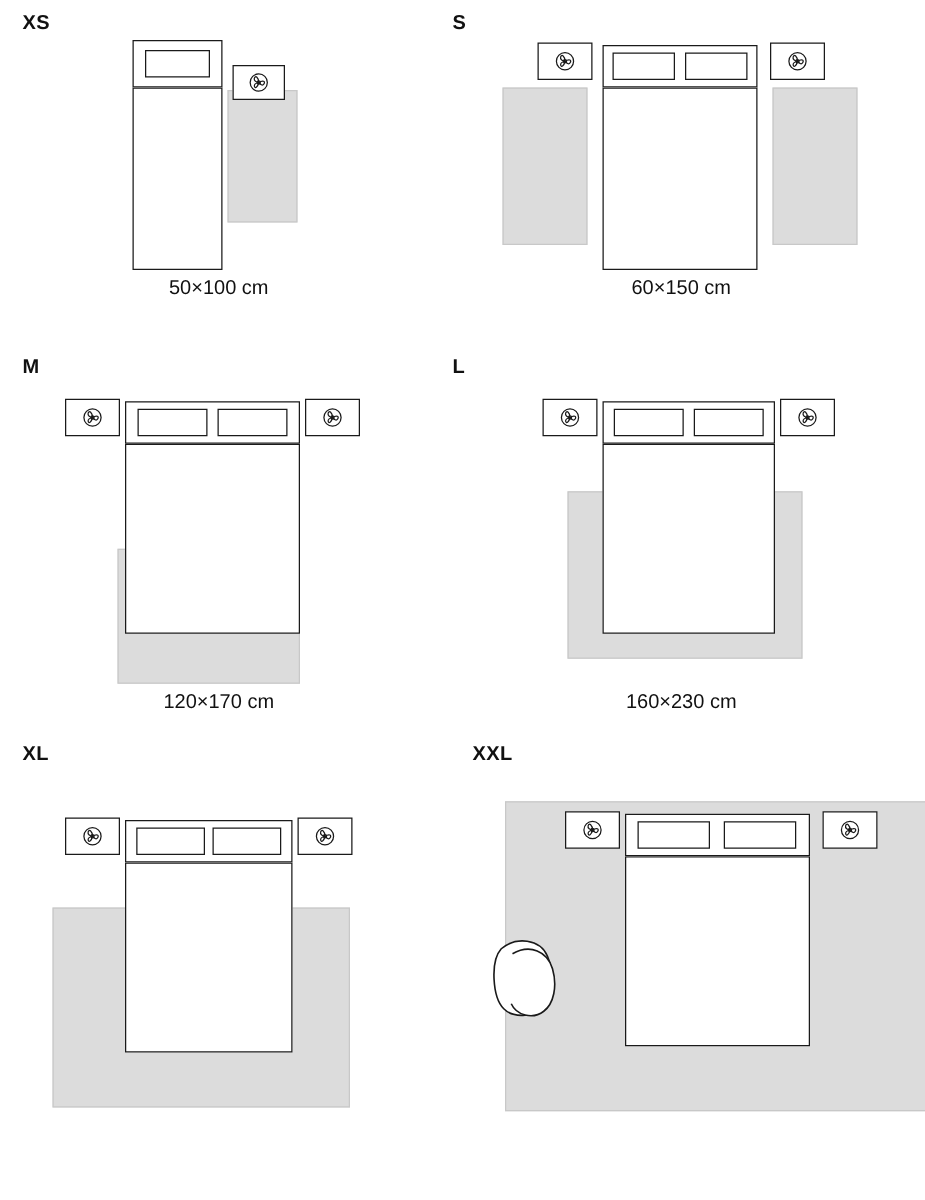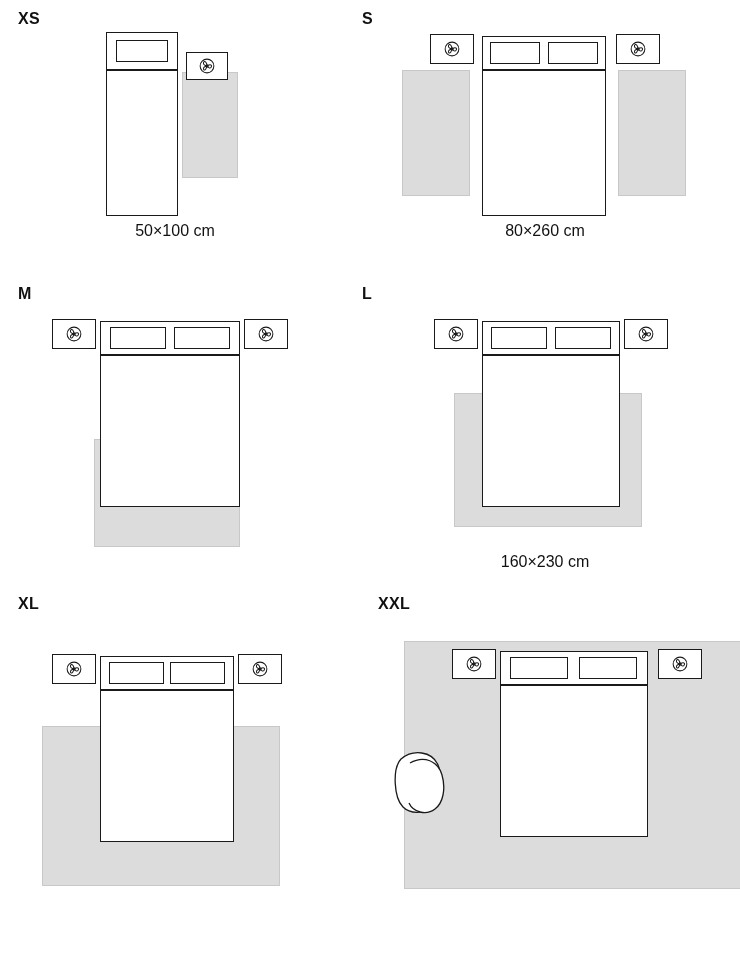--- a/index.html
+++ b/index.html
@@ -141,21 +141,21 @@
             <circle cx="12" cy="12" r="7.5" fill="none" stroke="#1a1a1a" stroke-width="1.1"></circle>
             <path d="M12 12 C12 7.5 9 5.5 8.2 8.2 C7.5 10.6 10 11.6 12 12 Z" fill="none" stroke="#1a1a1a" stroke-width="1.1"></path>
             <path d="M12 12 C15.8 9.6 18 11 16.5 13.3 C15.2 15.3 13.3 13.6 12 12 Z" fill="none" stroke="#1a1a1a" stroke-width="1.1"></path>
             <path d="M12 12 C11 16.4 8.6 17.6 8.2 15.2 C7.9 13.2 10.2 12.4 12 12 Z" fill="none" stroke="#1a1a1a" stroke-width="1.1"></path>
             <circle cx="12" cy="12" r="1.4" fill="none" stroke="#1a1a1a" stroke-width="1"></circle>
           </svg>
         </span>
       </div>
     </div>
 
-    <div class="dim-label" style="top:222px;">80×260 cm</div>
+    <div class="dim-label" style="top:222px;">60×150 cm</div>
   </div>
 
   <div class="cell" style="left:0px; top:275px; width:350px; height:315px;">
     <div class="size-label" style="left:18px; top:10px;">M</div>
 
     <div class="stage" style="left:0px; top:30px; width:350px; height:230px;">
 
       <div class="rug" style="left:94px; top:134px; width:146px; height:108px;"></div>
 
       <div class="bed" style="left:100px; top:50px; width:140px; height:152px;"></div>
@@ -182,20 +182,21 @@
             <circle cx="12" cy="12" r="7.5" fill="none" stroke="#1a1a1a" stroke-width="1.1"></circle>
             <path d="M12 12 C12 7.5 9 5.5 8.2 8.2 C7.5 10.6 10 11.6 12 12 Z" fill="none" stroke="#1a1a1a" stroke-width="1.1"></path>
             <path d="M12 12 C15.8 9.6 18 11 16.5 13.3 C15.2 15.3 13.3 13.6 12 12 Z" fill="none" stroke="#1a1a1a" stroke-width="1.1"></path>
             <path d="M12 12 C11 16.4 8.6 17.6 8.2 15.2 C7.9 13.2 10.2 12.4 12 12 Z" fill="none" stroke="#1a1a1a" stroke-width="1.1"></path>
             <circle cx="12" cy="12" r="1.4" fill="none" stroke="#1a1a1a" stroke-width="1"></circle>
           </svg>
         </span>
       </div>
     </div>
 
+    <div class="dim-label" style="top:278px;">120×170 cm</div>
   </div>
 
   <div class="cell" style="left:350px; top:275px; width:390px; height:315px;">
     <div class="size-label" style="left:12px; top:10px;">L</div>
 
     <div class="stage" style="left:0px; top:30px; width:390px; height:230px;">
 
       <div class="rug" style="left:104px; top:88px; width:188px; height:134px;"></div>
 
       <div class="bed" style="left:132px; top:50px; width:138px; height:152px;"></div>

